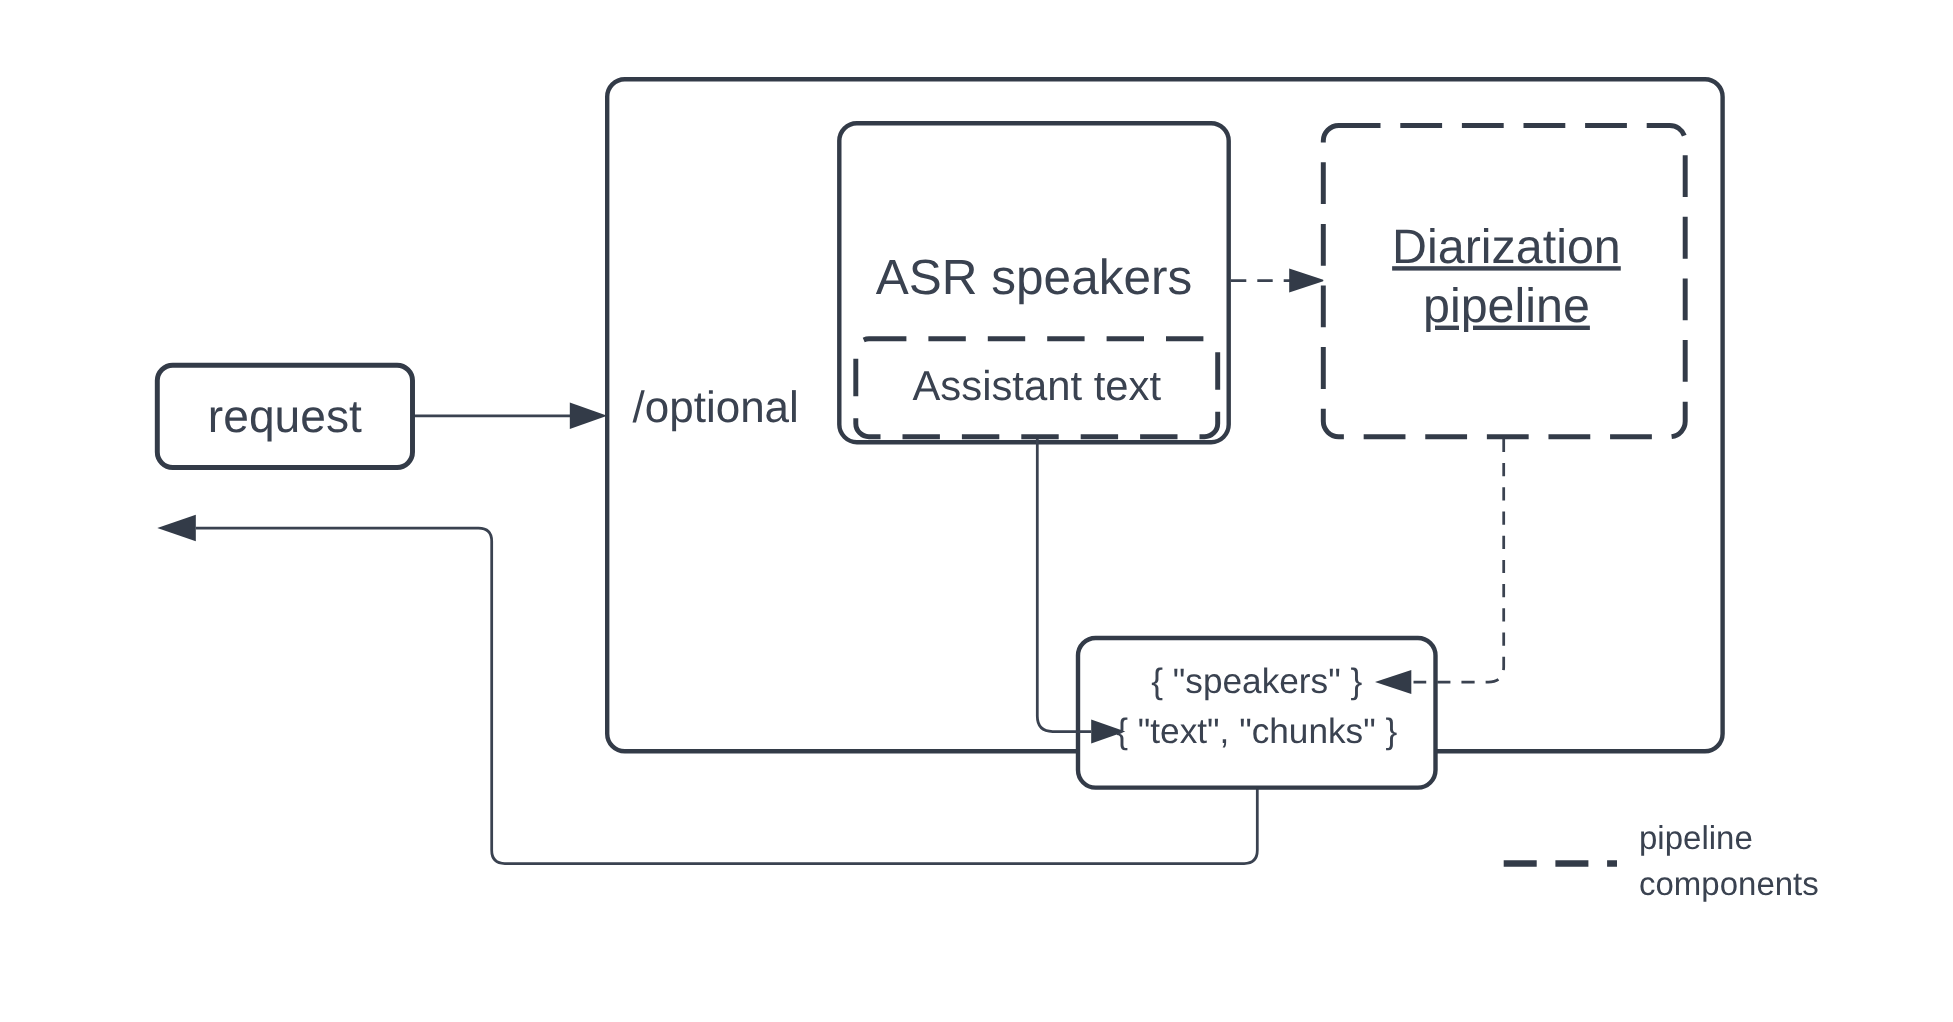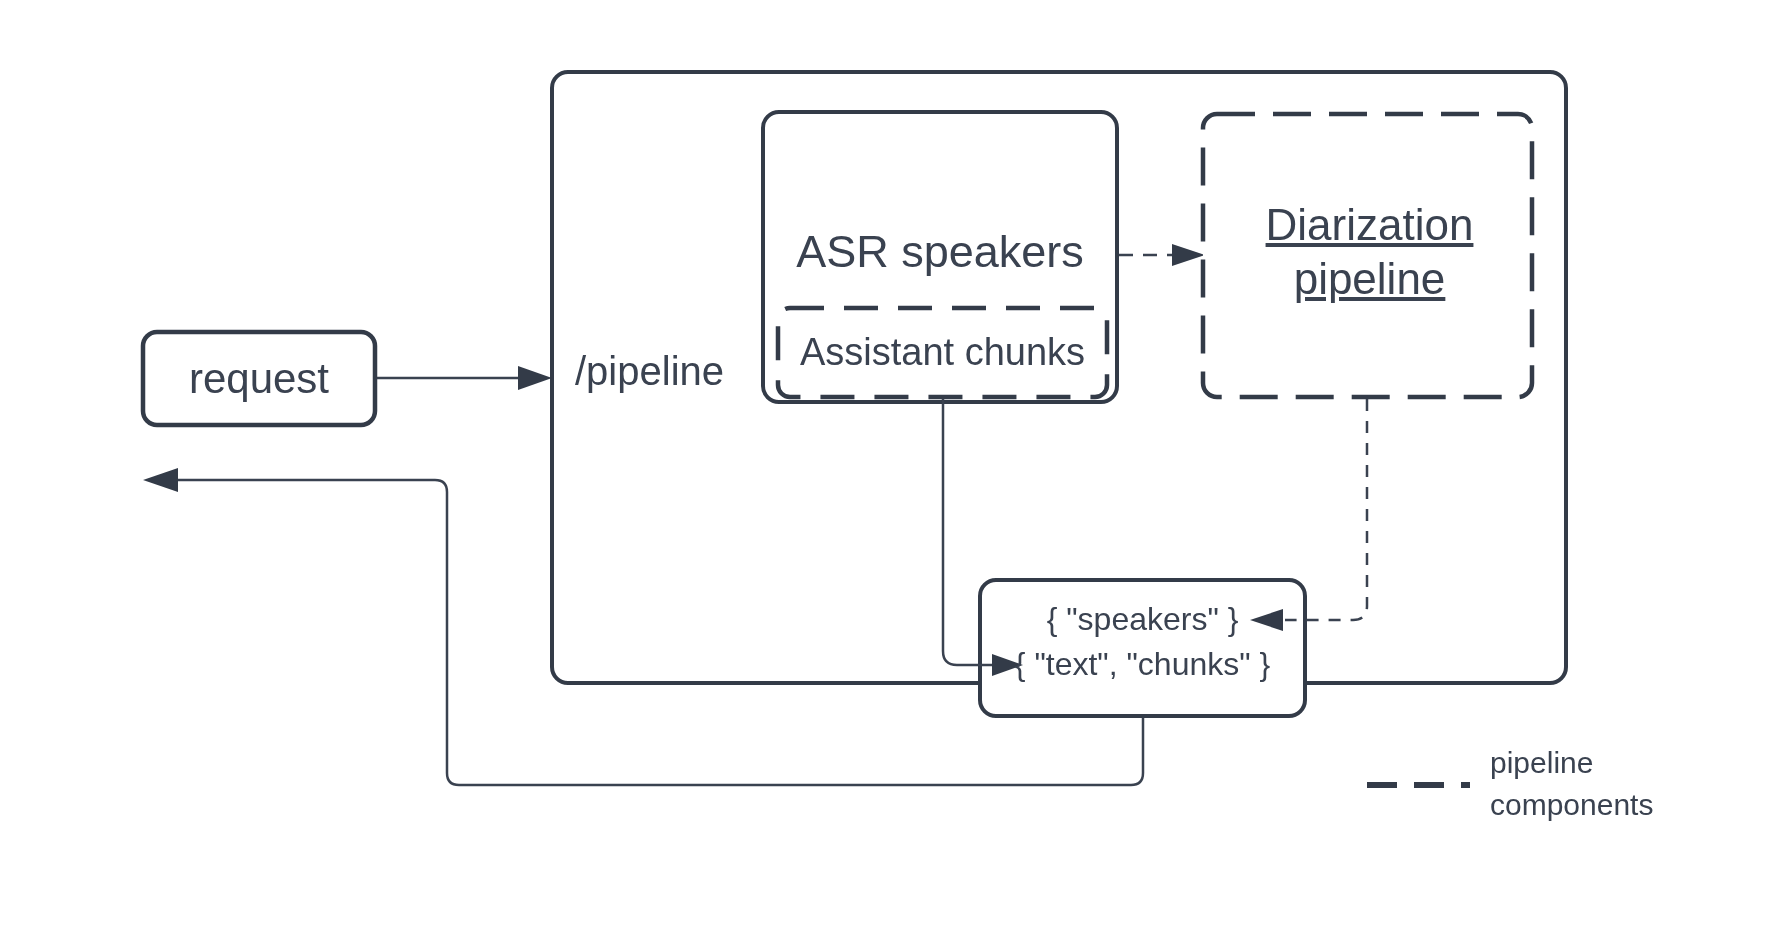--- a/index.html
+++ b/index.html
@@ -106,25 +106,25 @@
 
     <path d="M 943 399 L 943 651 Q 943 665 957 665 L 992 665" fill="none" stroke="#3a4250" stroke-width="2.5"></path>
     <polygon points="1023,665 992,654 992,676" fill="#333b48"></polygon>
 
     <path d="M 1367 399 L 1367 606 Q 1367 620 1353 620 L 1285 620" fill="none" stroke="#3a4250" stroke-width="2.5" stroke-dasharray="12 10"></path>
     <polygon points="1250,620 1283,609 1283,631" fill="#333b48"></polygon>
   </svg>
 
   <div class="label lbl-request">request</div>
 
-  <div class="label lbl-predict">/pipeline</div>
+  <div class="label lbl-predict">/optional</div>
 
   <div class="label lbl-asr center">ASR speakers</div>
 
-  <div class="label lbl-assistant center">Assistant chunks</div>
+  <div class="label lbl-assistant center">Assistant text</div>
 
   <div class="label lbl-diarization center">Diarization pipeline</div>
 
   <div class="label lbl-output center">
     <div>{ "speakers" }</div>
     <div>{ "text", "chunks" }</div>
   </div>
 
   <div class="label lbl-legend">pipeline components</div>
 

